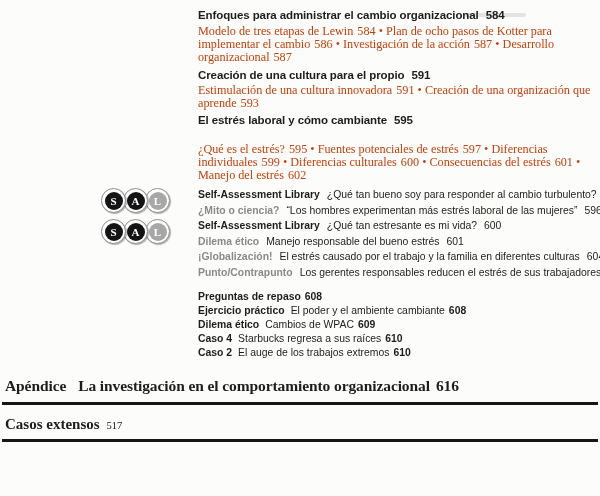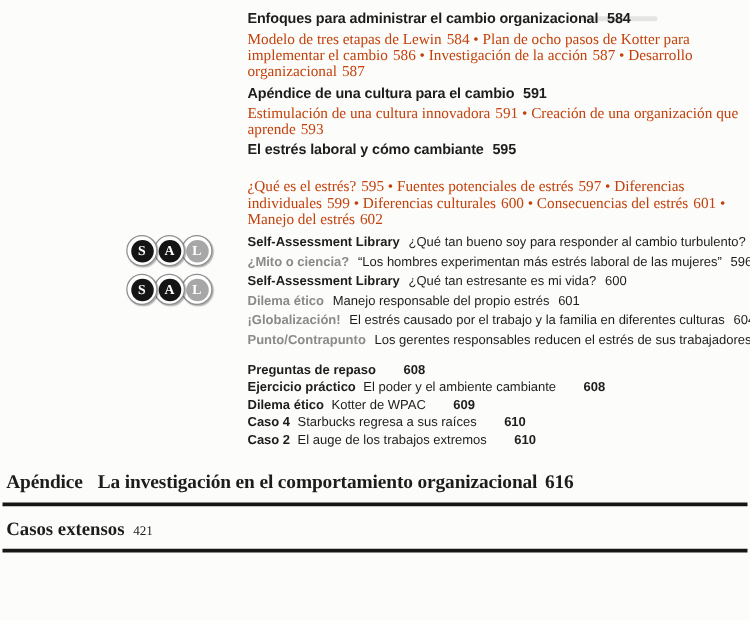--- a/index.html
+++ b/index.html
@@ -27,21 +27,21 @@
   .feature{font-size:10.4px;line-height:15.6px;white-space:nowrap;}
   .feature .lbl{font-weight:bold;}
   .feature .lbl.gray{color:#8a8a8a;}
   .feature .ft{margin-left:7px;}
   .feature .pg{margin-left:7px;}
 
   .endmatter{margin-top:9px;}
   .em{font-size:10.4px;line-height:14px;white-space:nowrap;}
   .em .lbl{font-weight:bold;}
   .em .ft{margin-left:6px;}
-  .em .pg{margin-left:22px;font-weight:bold;}
+  .em .pg{margin-left:4px;font-weight:bold;}
 
   
   .sal{position:absolute;left:101px;height:26px;display:flex;}
   .sal.b1{top:188px;} .sal.b2{top:219px;}
   .key{width:25px;height:25px;border-radius:50%;background:#fff;
        border:1px solid #8f8f8f;box-sizing:border-box;
        display:flex;align-items:center;justify-content:center;
        box-shadow:1px 1px 1px rgba(0,0,0,0.3);position:relative;}
   .key + .key{margin-left:-3px;}
   .key:nth-child(1){z-index:3;} .key:nth-child(2){z-index:2;} .key:nth-child(3){z-index:1;}
@@ -105,63 +105,63 @@
     </div>
 
   <div class="main">
 
     <p class="h"><span>Enfoques para administrar el cambio organizacional</span><span class="pg">584</span></p>
 
     <p class="body">
       
     <span class="bi"><span>Modelo de tres etapas de Lewin</span><span class="pg">584</span></span> • <span class="bi"><span>Plan de ocho pasos de Kotter para implementar el cambio</span><span class="pg">586</span></span> • <span class="bi"><span>Investigación de la acción</span><span class="pg">587</span></span> • <span class="bi"><span>Desarrollo organizacional</span><span class="pg">587</span></span></p>
 
-    <p class="h mt1"><span>Apéndice de una cultura para el cambio</span><span class="pg">591</span></p>
+    <p class="h mt1"><span>Creación de una cultura para el propio</span><span class="pg">591</span></p>
 
     <p class="body b2">
       
     <span class="bi"><span>Estimulación de una cultura innovadora</span><span class="pg">591</span></span> • <span class="bi"><span>Creación de una organización que aprende</span><span class="pg">593</span></span></p>
 
     <p class="h mt2"><span>El estrés laboral y cómo cambiante</span><span class="pg">595</span></p>
 
     <p class="body b3">
       
     <span class="bi"><span>¿Qué es el estrés?</span><span class="pg">595</span></span> • <span class="bi"><span>Fuentes potenciales de estrés</span><span class="pg">597</span></span> • <span class="bi"><span>Diferencias individuales</span><span class="pg">599</span></span> • <span class="bi"><span>Diferencias culturales</span><span class="pg">600</span></span> • <span class="bi"><span>Consecuencias del estrés</span><span class="pg">601</span></span> • <span class="bi"><span>Manejo del estrés</span><span class="pg">602</span></span></p>
 
 
     <div class="features">
 
         <div class="feature"><span class="lbl">Self-Assessment Library</span><span class="ft">¿Qué tan bueno soy para responder al cambio turbulento?</span><span class="pg">578</span></div>
 
         <div class="feature"><span class="lbl gray">¿Mito o ciencia?</span><span class="ft">“Los hombres experimentan más estrés laboral de las mujeres”</span><span class="pg">596</span></div>
 
         <div class="feature"><span class="lbl">Self-Assessment Library</span><span class="ft">¿Qué tan estresante es mi vida?</span><span class="pg">600</span></div>
 
-        <div class="feature"><span class="lbl gray">Dilema ético</span><span class="ft">Manejo responsable del propio estrés</span><span class="pg">601</span></div>
+        <div class="feature"><span class="lbl gray">Dilema ético</span><span class="ft">Manejo responsable del bueno estrés</span><span class="pg">601</span></div>
 
         <div class="feature"><span class="lbl gray">¡Globalización!</span><span class="ft">El estrés causado por el trabajo y la familia en diferentes culturas</span><span class="pg">604</span></div>
 
         <div class="feature"><span class="lbl gray">Punto/Contrapunto</span><span class="ft">Los gerentes responsables reducen el estrés de sus trabajadores</span></div>
       </div>
 
     <div class="endmatter">
 
         <div class="em"><span class="lbl">Preguntas de repaso</span><span class="pg">608</span></div>
 
         <div class="em"><span class="lbl">Ejercicio práctico</span><span class="ft">El poder y el ambiente cambiante</span><span class="pg">608</span></div>
 
-        <div class="em"><span class="lbl">Dilema ético</span><span class="ft">Kotter de WPAC</span><span class="pg">609</span></div>
+        <div class="em"><span class="lbl">Dilema ético</span><span class="ft">Cambios de WPAC</span><span class="pg">609</span></div>
 
         <div class="em"><span class="lbl">Caso 4</span><span class="ft">Starbucks regresa a sus raíces</span><span class="pg">610</span></div>
 
         <div class="em"><span class="lbl">Caso 2</span><span class="ft">El auge de los trabajos extremos</span><span class="pg">610</span></div>
       </div>
 
   </div>
 
   <div class="backmatter">
     <div class="appendix"><span class="prefix">Apéndice</span><span>La investigación en el comportamiento organizacional</span><span class="pg">616</span></div>
     <div class="rule r1"></div>
-    <div class="bm-row casos"><span>Casos extensos</span><span class="pg">421</span></div>
+    <div class="bm-row casos"><span>Casos extensos</span><span class="pg">517</span></div>
     <div class="rule r2"></div>
   </div>
 
 </div>
 
 </body></html>

